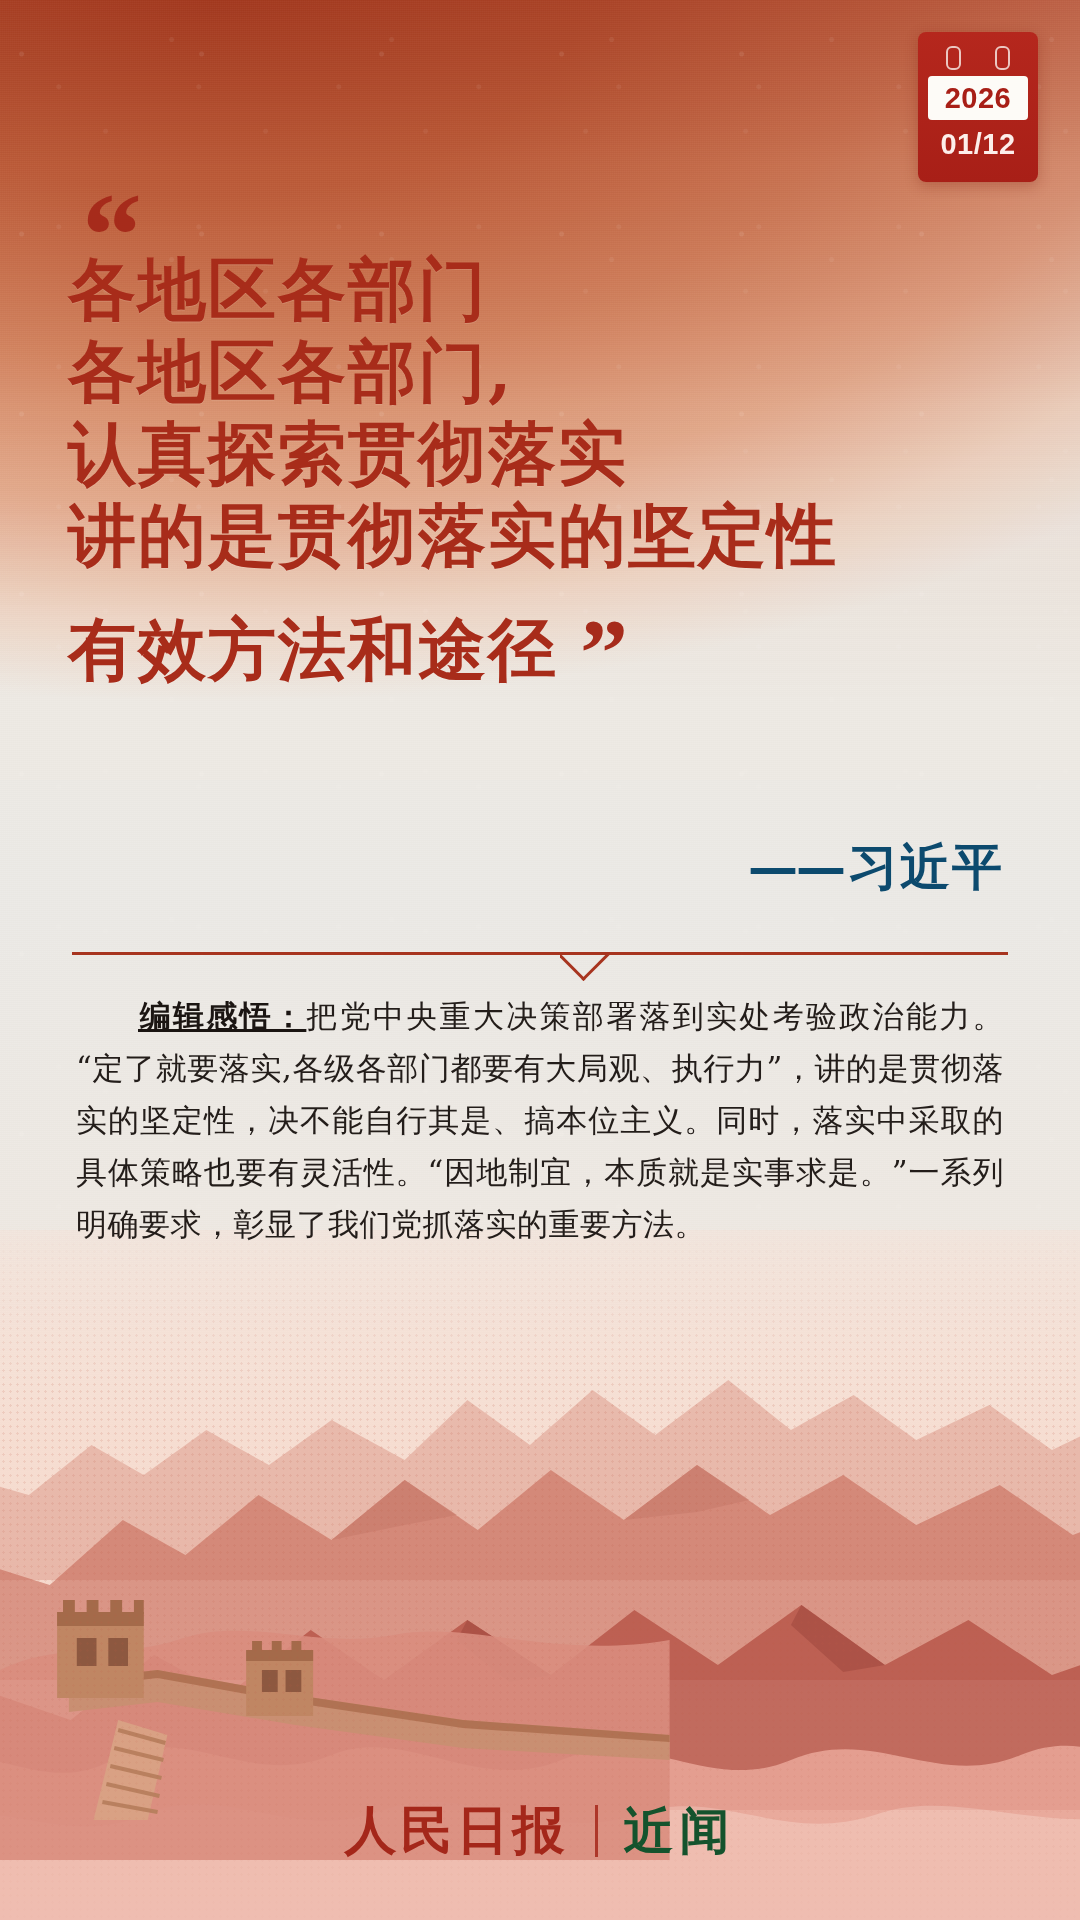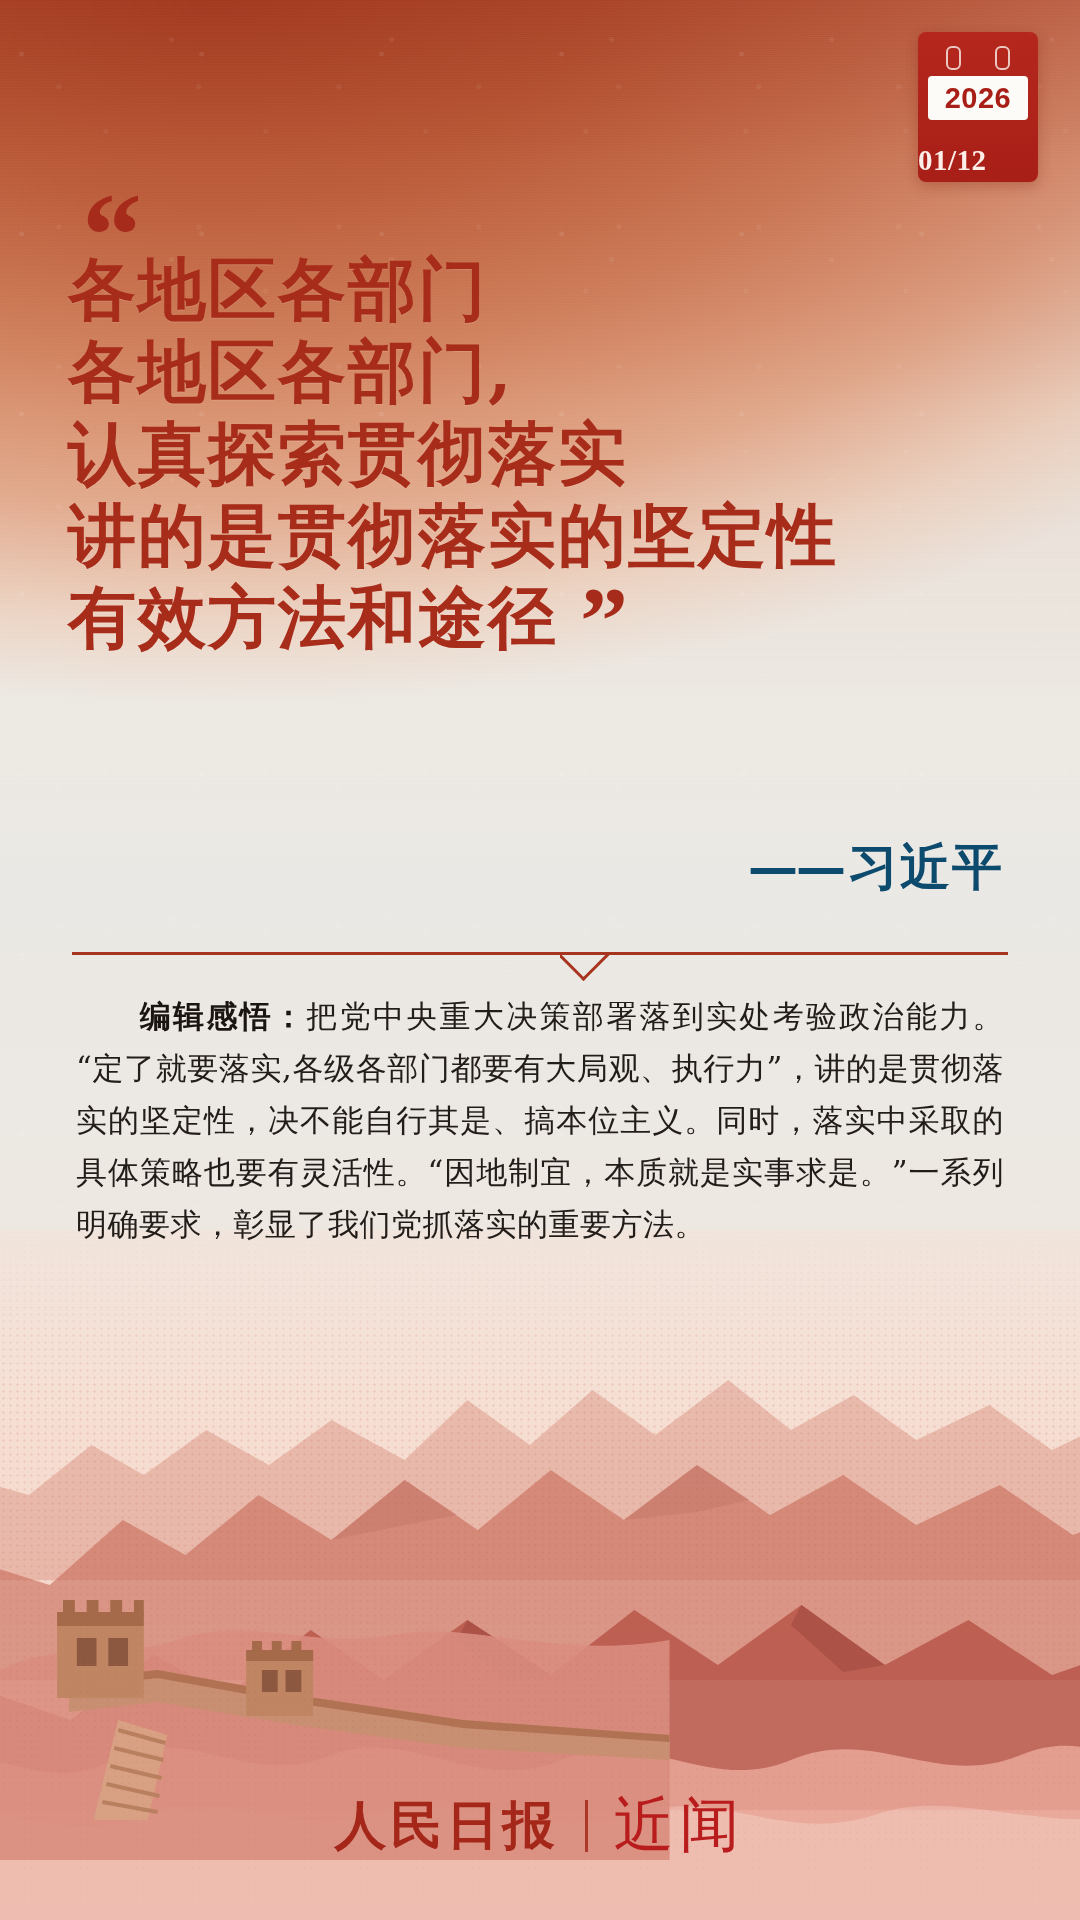--- a/index.html
+++ b/index.html
@@ -112,25 +112,26 @@
     align-items: center;
     justify-content: center;
     color: #a81f17;
     font-family: "Liberation Sans", sans-serif;
     font-weight: 700;
     font-size: 29px;
     letter-spacing: 0.5px;
   }
   .cal-date {
     position: absolute;
-    top: 112px;
+    top: 96px;
     left: 0;
     width: 100%;
+    text-align: center;
     color: #fdeeea;
-    font-family: Liberation Serif, serif;
+    font-family: Liberation Sans, sans-serif;
     font-weight: 700;
     font-size: 29px;
     letter-spacing: 0.5px;
   }
 
   
   .quote-open {
     position: absolute;
     left: 82px;
     top: 176px;
@@ -152,20 +153,21 @@
     font-weight: 700;
     font-size: 68px;
     line-height: 82px;
     color: #a82c1a;
     letter-spacing: 2px;
     white-space: nowrap;
     text-shadow: 0 1px 0 rgba(255,255,255,0.12);
   }
   .q-line.last {
     display: inline-block;
+    margin-top: 32px;
   }
   .quote-close {
     display: inline-block;
     font-family: "Liberation Serif", serif;
     font-size: 96px;
     font-weight: 700;
     line-height: 0.5;
     color: #a62b1b;
     vertical-align: -12px;
     margin-left: 18px;
@@ -234,20 +236,21 @@
     font-family: "DejaVu Serif", "Liberation Serif", serif;
     font-size: 31px;
     line-height: 52px;
     color: #231d1a;
     text-align: justify;
     letter-spacing: 0.5px;
   }
   .note .lead {
     font-weight: 700;
     color: #1b1512;
+    text-decoration: underline;
   }
   .note-indent { display: inline-block; width: 62px; }
 
   
   .scene {
     position: absolute;
     left: 0;
     bottom: 0;
     width: 1080px;
     height: 700px;
@@ -295,23 +298,23 @@
     letter-spacing: 4px;
   }
   .brand-div {
     width: 3px;
     height: 52px;
     background: #a4271a;
     opacity: 0.85;
   }
   .brand-sub {
     font-family: "DejaVu Serif", "Liberation Serif", serif;
-    font-weight: 400;
-    font-size: 60px;
-    color: #b91c1c;
+    font-weight: 700;
+    font-size: 50px;
+    color: #14532d;
     letter-spacing: 6px;
   }
 </style>
 </head>
 <body>
 
 <div class="poster">
 
   <div class="bg-base"></div>
   <div class="bg-mid"></div>

